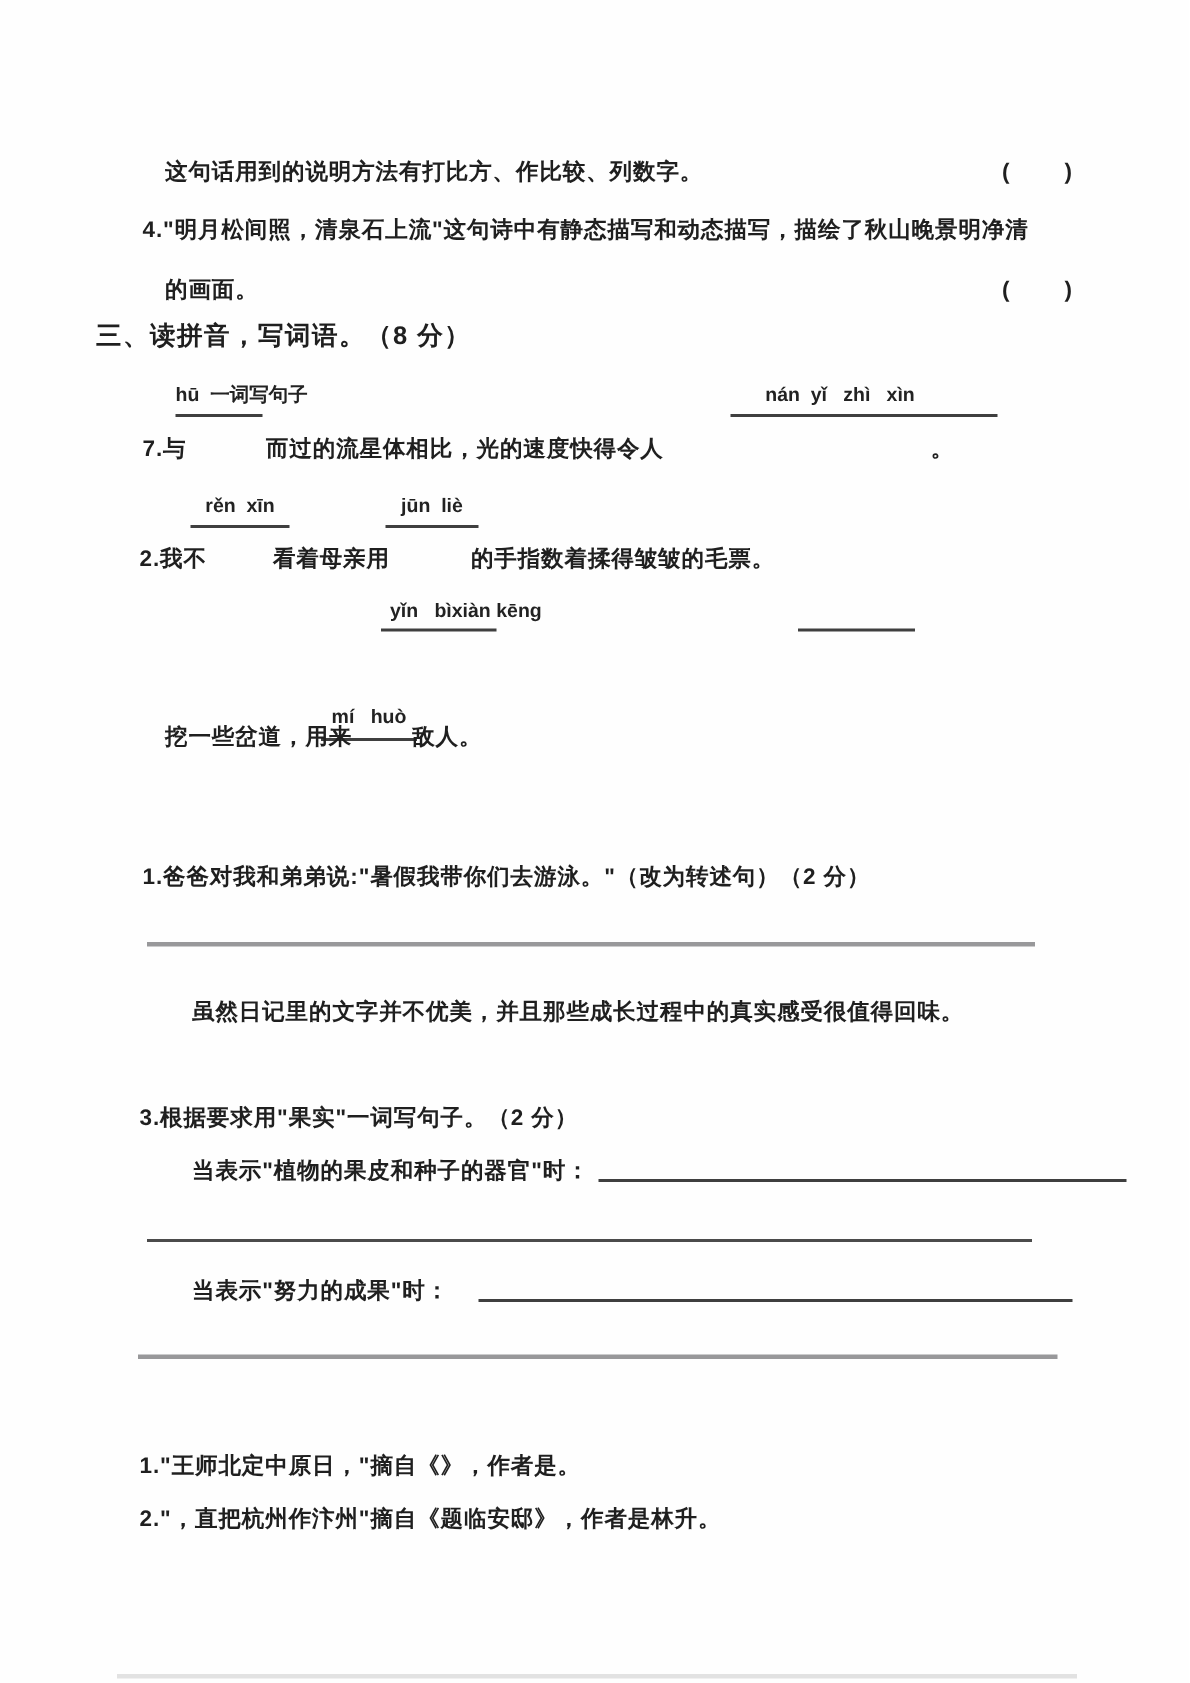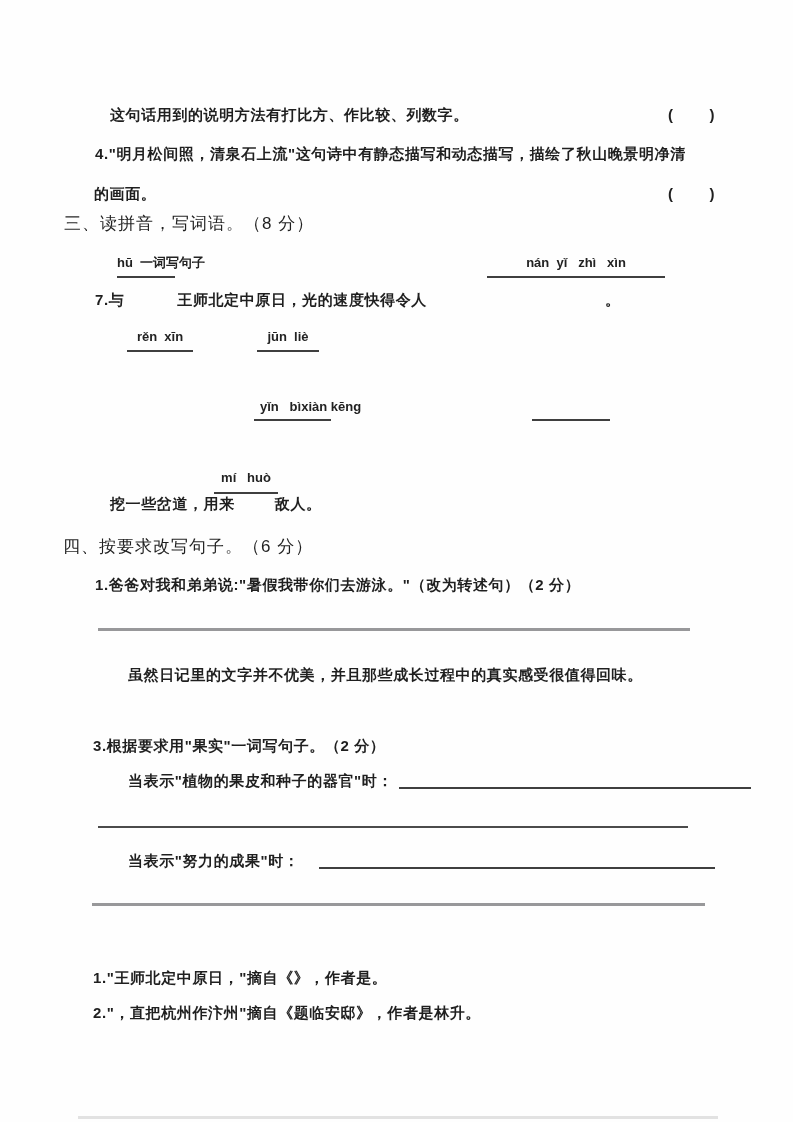--- a/index.html
+++ b/index.html
@@ -15,21 +15,21 @@
     position:absolute;
     font-size:15px;
     font-weight:bold;
     letter-spacing:0.6px;
     white-space:nowrap;
     line-height:18px;
   }
   .heading{
     font-size:17px;
     letter-spacing:1px;
-    font-weight:normal;
+    font-weight:bold;
   }
   .py{
     position:absolute;
     font-size:13px;
     font-weight:bold;
     white-space:pre;
     text-align:center;
     line-height:16px;
     color:#222;
   }
@@ -53,45 +53,45 @@
 </style>
 </head>
 <body>
 
 <div class="page">
 
   <div class="row" style="top:106px;left:110px">这句话用到的说明方法有打比方、作比较、列数字。</div>
   <div class="row" style="top:106px;left:668px"><span>(</span><span class="paren-gap"></span><span>)</span></div>
 
   <div class="row" style="top:145px;left:95px">4."明月松间照，清泉石上流"这句诗中有静态描写和动态描写，描绘了秋山晚景明净清</div>
-  <div class="row" style="top:185px;left:94px">的画面。</div>
+  <div class="row" style="top:185px;left:110px">的画面。</div>
   <div class="row" style="top:185px;left:668px"><span>(</span><span class="paren-gap"></span><span>)</span></div>
 
   <div class="row heading" style="top:215px;left:64px">三、读拼音，写词语。（8 分）</div>
 
   <div class="py" style="top:255px;left:117px;width:58px">hū  一词写句子</div>
-  <div class="py" style="top:255px;left:487px;width:178px">nán  yǐ   zhì   xìn</div>
+  <div class="py" style="top:255px;left:471px;width:178px">nán  yǐ   zhì   xìn</div>
   <div class="pline" style="top:276px;left:117px;width:58px"></div>
   <div class="pline" style="top:276px;left:487px;width:178px"></div>
-  <div class="row" style="top:291px;left:95px"><span>7.与</span><span class="gap" style="width:53px"></span><span>王师北定中原日，光的速度快得令人</span><span class="gap" style="width:178px"></span><span>。</span></div>
+  <div class="row" style="top:291px;left:95px"><span>7.与</span><span class="gap" style="width:53px"></span><span>而过的流星体相比，光的速度快得令人</span><span class="gap" style="width:178px"></span><span>。</span></div>
 
   <div class="py" style="top:329px;left:127px;width:66px">rěn  xīn</div>
   <div class="py" style="top:329px;left:257px;width:62px">jūn  liè</div>
   <div class="pline" style="top:350px;left:127px;width:66px"></div>
   <div class="pline" style="top:350px;left:257px;width:62px"></div>
+  <div class="row" style="top:364px;left:93px"><span>2.我不</span><span class="gap" style="width:44px"></span><span>看着母亲用</span><span class="gap" style="width:54px"></span><span>的手指数着揉得皱皱的毛票。</span></div>
 
   <div class="py" style="top:399px;left:260px;text-align:left">yǐn   bìxiàn kēng</div>
   <div class="pline" style="top:419px;left:254px;width:77px"></div>
   <div class="pline" style="top:419px;left:532px;width:78px"></div>
 
   <div class="py" style="top:470px;left:214px;width:64px">mí   huò</div>
   <div class="pline" style="top:492px;left:214px;width:64px"></div>
-  <div class="row" style="top:495px;left:110px"><span>挖一些岔道，用来</span><span class="gap" style="width:40px"></span><span>敌人。</span></div>
+  <div class="row" style="top:483px;left:110px"><span>挖一些岔道，用来</span><span class="gap" style="width:40px"></span><span>敌人。</span></div>
 
-  <div class="row heading" style="top:538px;left:63px">四、按要求改写句子。（6 分）</div>
   <div class="row" style="top:576px;left:95px">1.爸爸对我和弟弟说:"暑假我带你们去游泳。"（改为转述句）（2 分）</div>
   <div class="rule rule-gray" style="top:628px;left:98px;width:592px"></div>
 
   <div class="row" style="top:666px;left:128px">虽然日记里的文字并不优美，并且那些成长过程中的真实感受很值得回味。</div>
 
   <div class="row" style="top:737px;left:93px">3.根据要求用"果实"一词写句子。（2 分）</div>
   <div class="row" style="top:772px;left:128px"><span>当表示"植物的果皮和种子的器官"时：</span><span class="wline" style="width:352px;margin-left:6px"></span></div>
   <div class="rule rule-dark" style="top:826px;left:98px;width:590px"></div>
   <div class="row" style="top:852px;left:128px"><span>当表示"努力的成果"时：</span><span class="wline" style="width:396px;margin-left:20px"></span></div>
   <div class="rule rule-gray" style="top:903px;left:92px;width:613px"></div>

